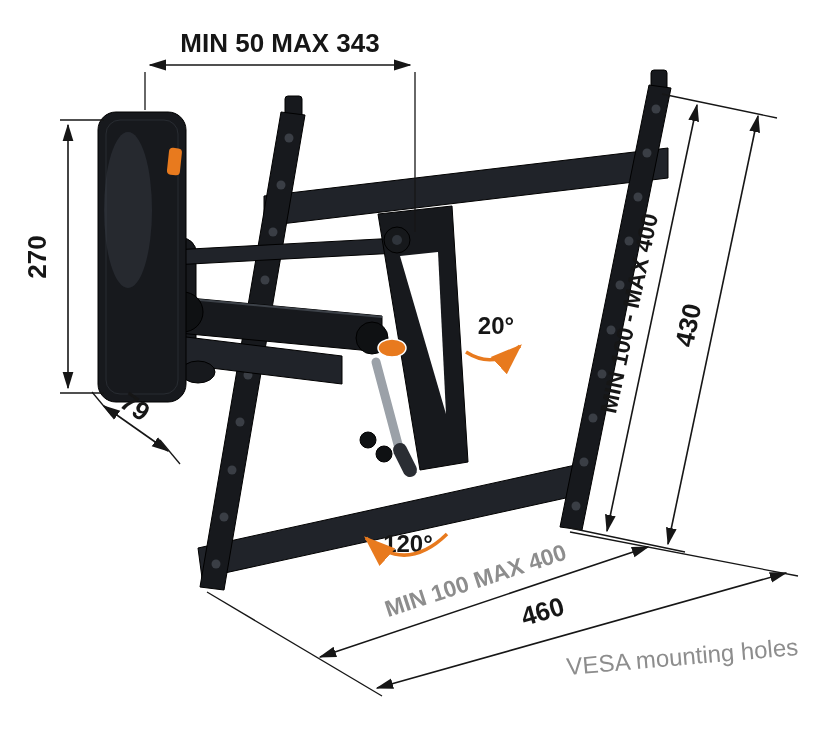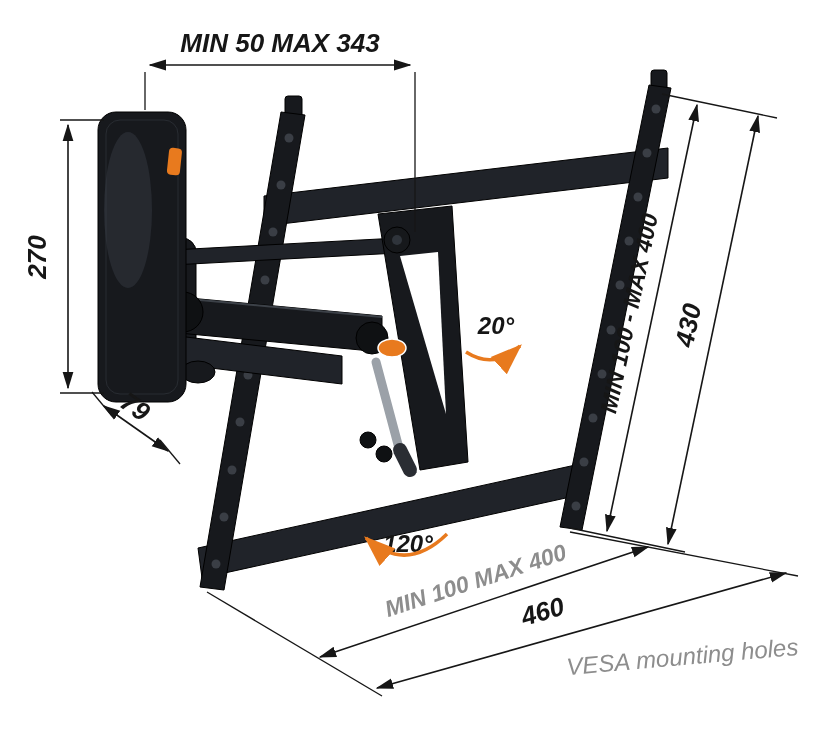--- a/index.html
+++ b/index.html
@@ -1,16 +1,16 @@
 <!DOCTYPE html>
 <html><head>
 <meta charset="utf-8">
 <style>
   html,body{margin:0;padding:0;background:#ffffff;}
-  .canvas{position:relative;width:822px;height:730px;background:#ffffff;overflow:hidden;font-family:"Liberation Sans",sans-serif;font-style:italic;}
+  .canvas{position:relative;width:822px;height:730px;background:#ffffff;overflow:hidden;font-family:"Liberation Sans",sans-serif;}
   svg{display:block;}
   .dim-line{stroke:#161616;stroke-width:1.6;fill:none;}
   .ext-line{stroke:#161616;stroke-width:1.3;fill:none;}
   .dim-text{font-family:"Liberation Sans",sans-serif;font-weight:700;font-size:26px;fill:#161616;}
   .dim-text-sm{font-size:23px;}
   .angle-text{font-size:24px;}
   .gray-text{fill:#8d8d8d;font-weight:700;}
   .gray-note{fill:#8d8d8d;font-weight:400;font-size:24px;}
   .mount-dark{fill:#17191d;stroke:#000;stroke-width:1;}
   .mount-mid{fill:#202329;stroke:#000;stroke-width:1;}

